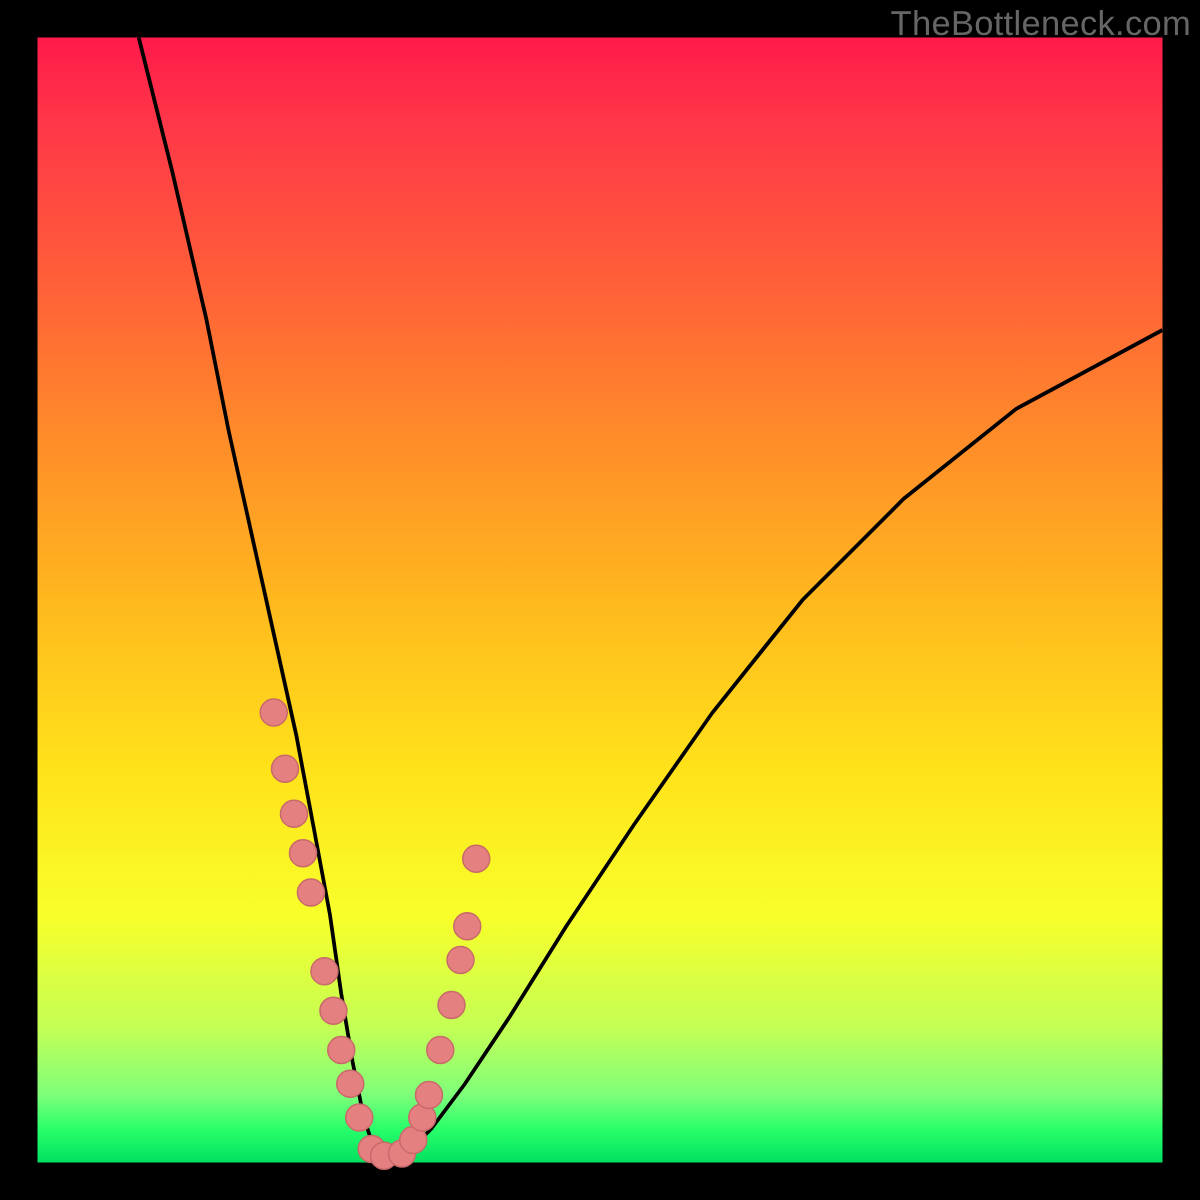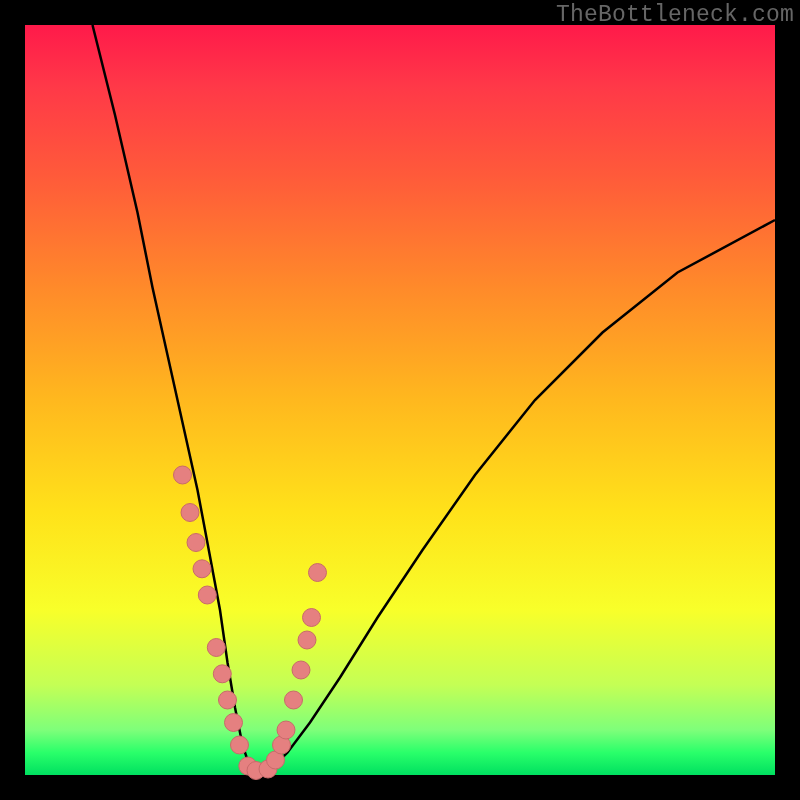--- a/index.html
+++ b/index.html
@@ -8,21 +8,20 @@
     width: 800px;
     height: 800px;
     overflow: hidden;
     background: #000;
     font-family: Arial, sans-serif;
   }
   #stage {
     position: relative;
     width: 800px;
     height: 736px;
-    font-family: Liberation Mono, monospace;
   }
   #frame {
     position: absolute;
     left: 25px;
     top: 25px;
     width: 750px;
     height: 750px;
     background: linear-gradient(to bottom,
       #ff1a4a 0%,
       #ff3848 8%,

